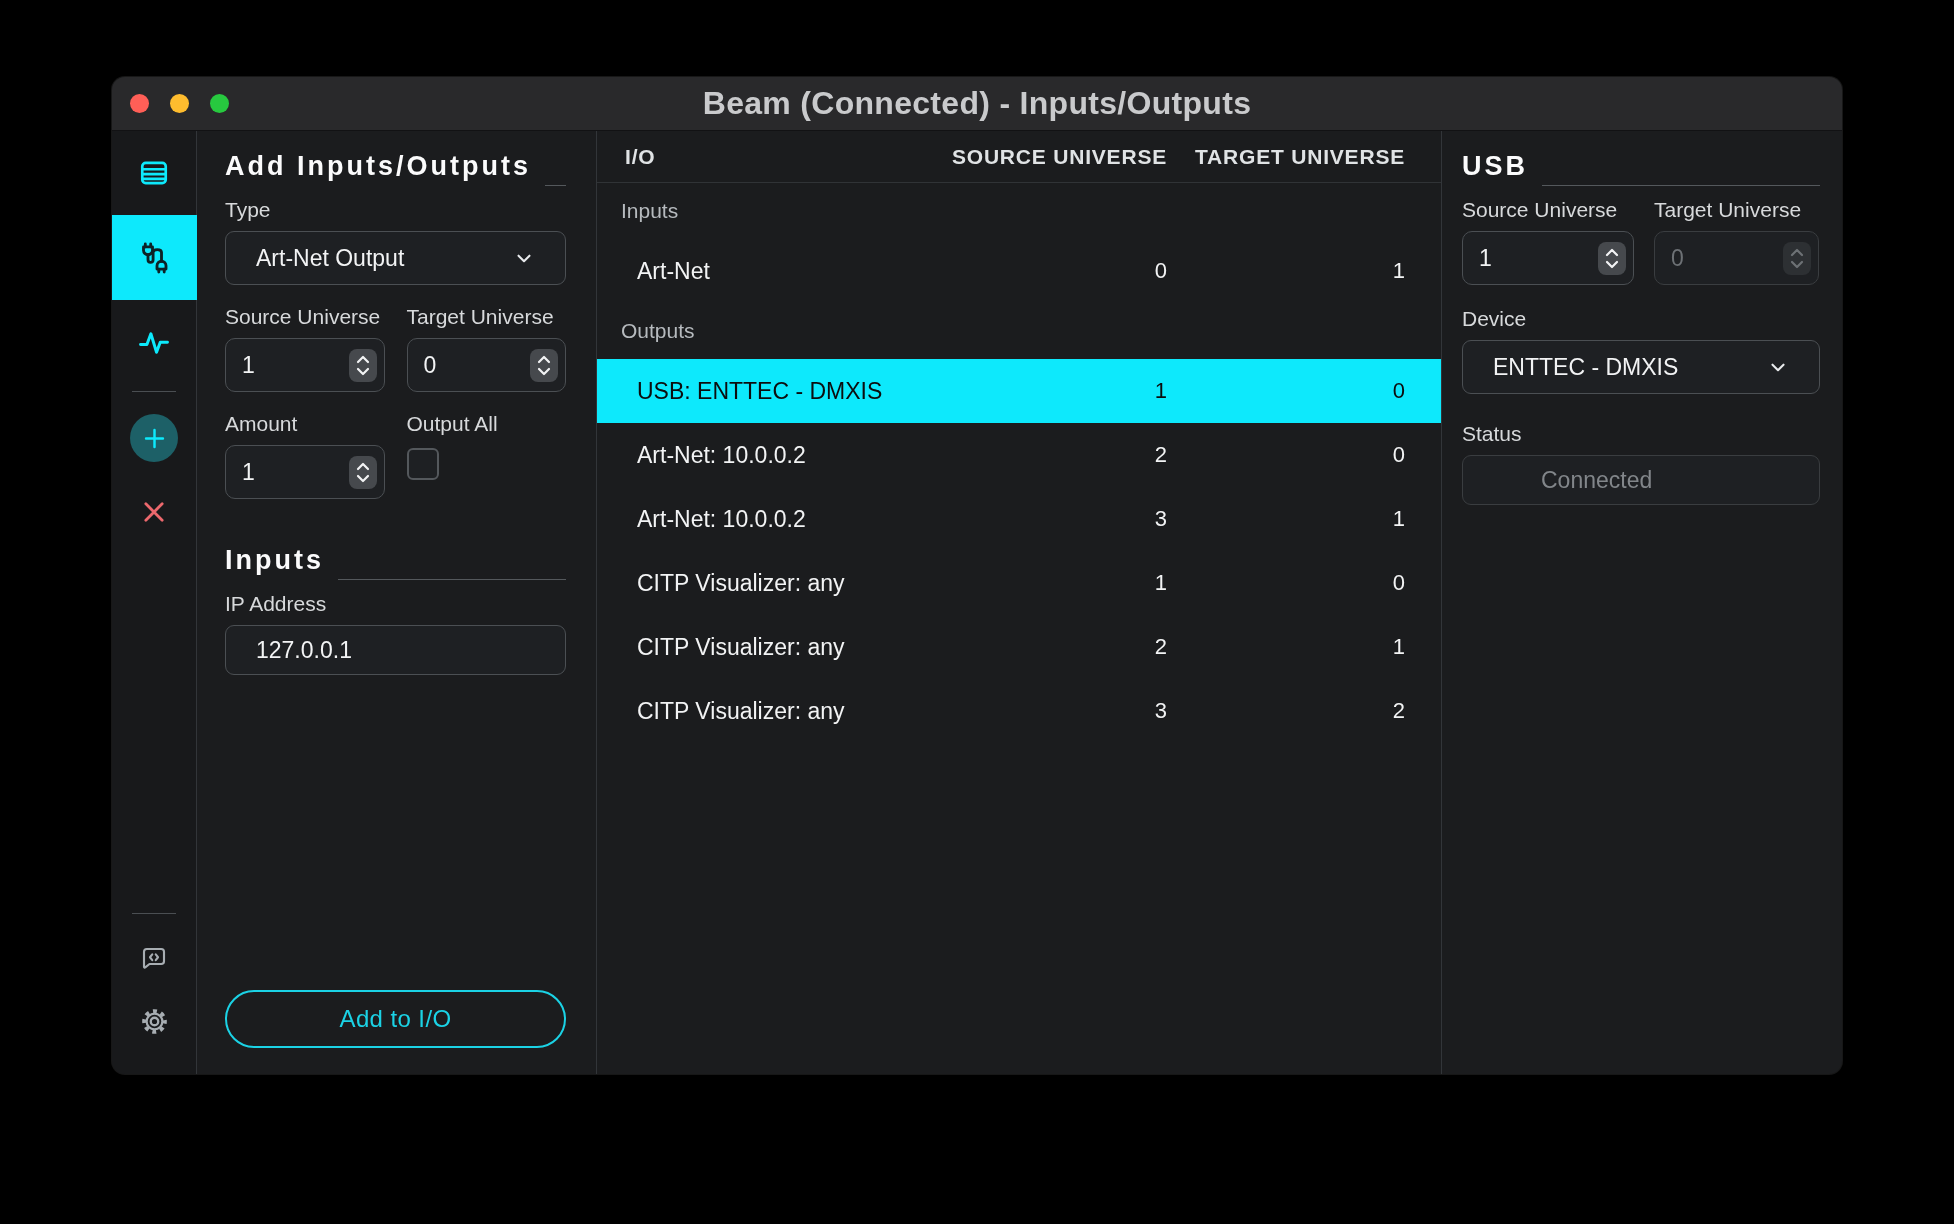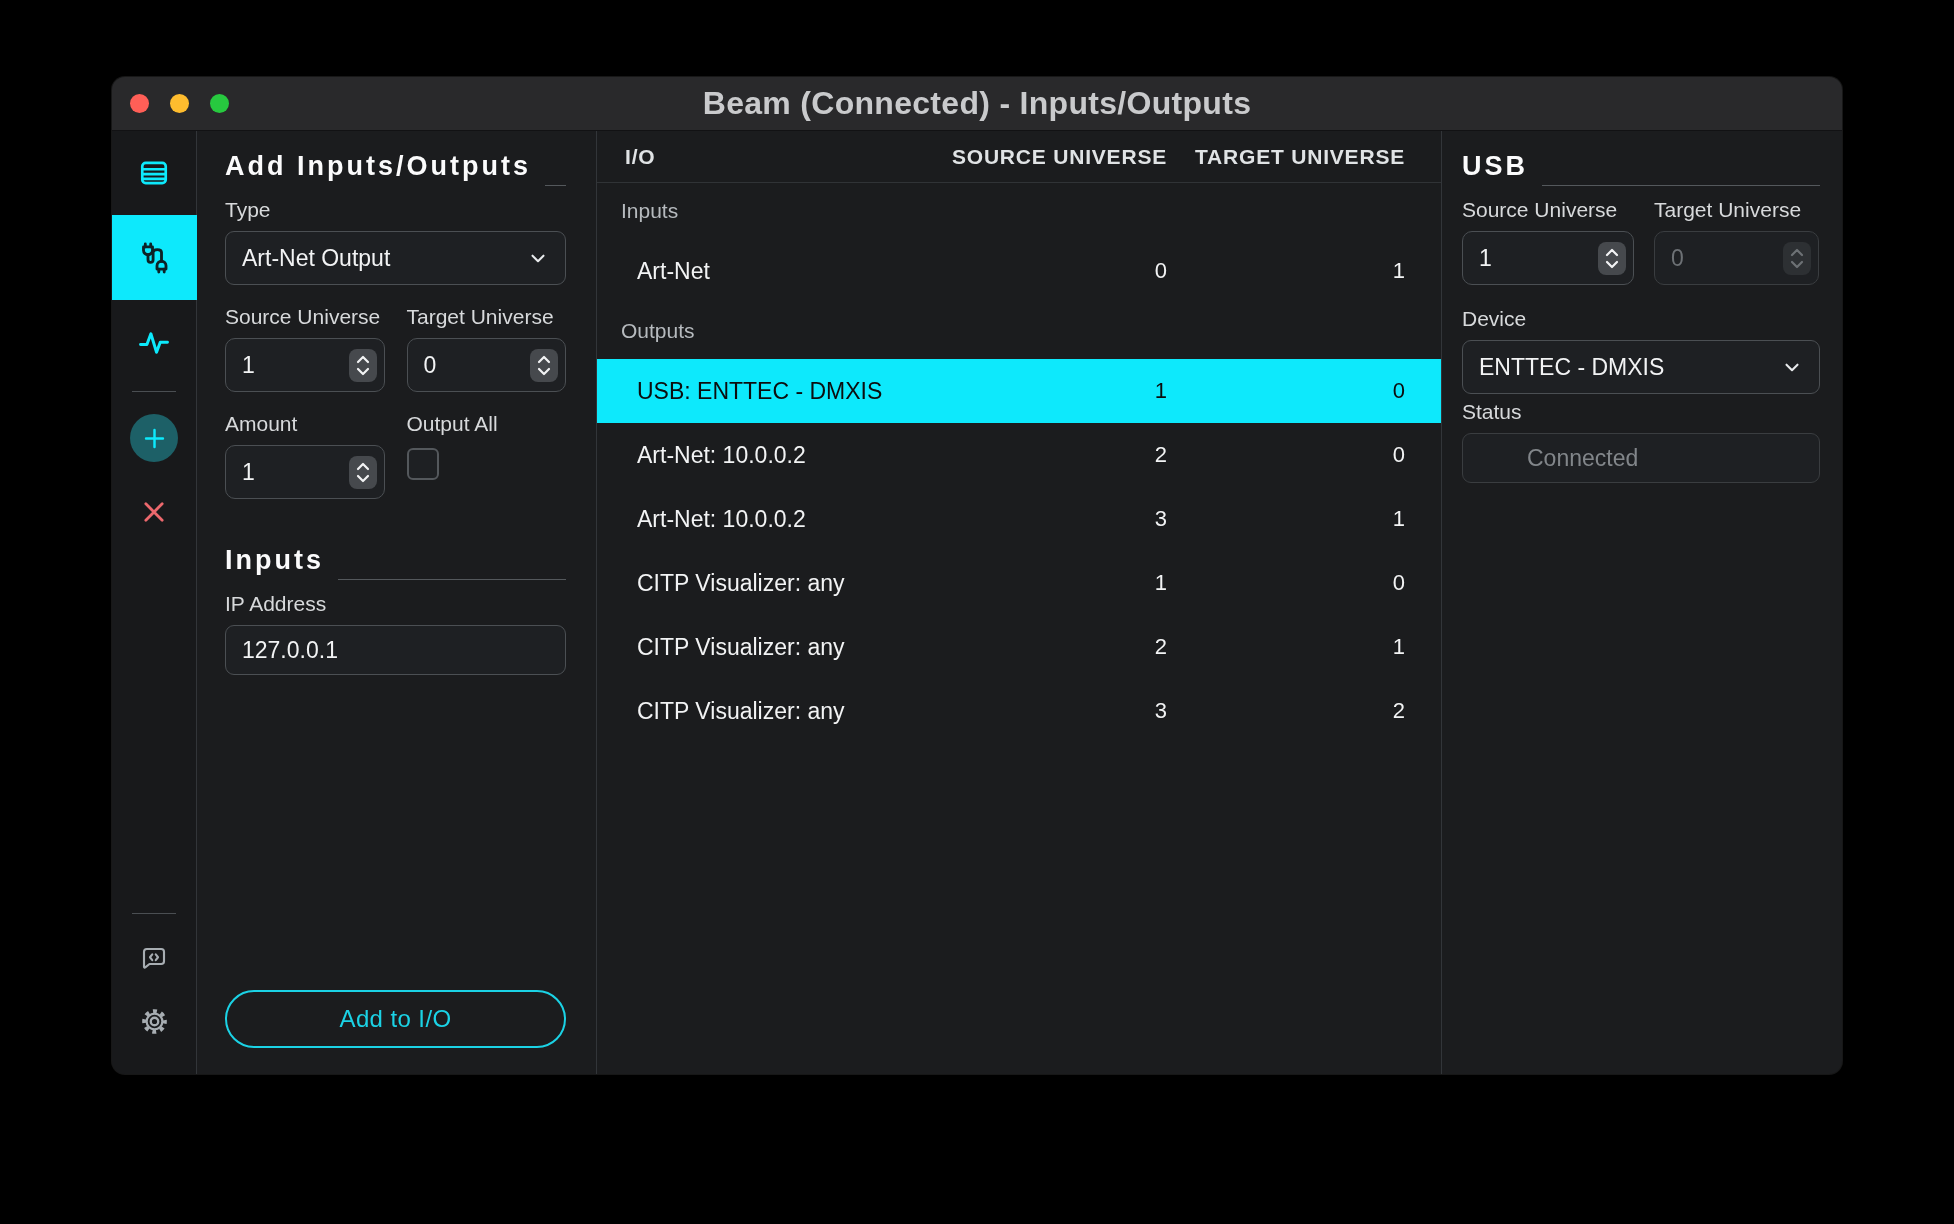--- a/index.html
+++ b/index.html
@@ -53,21 +53,21 @@
   .panel-left{width:400px;flex:0 0 400px;border-right:1px solid var(--divider);padding:20px 30px 24px 28px;display:flex;flex-direction:column;}
   .panel-right{width:400px;flex:0 0 400px;padding:20px 22px 0 20px;}
   .panel-mid{flex:1;display:flex;flex-direction:column;min-width:0;}
   
   .h-row{display:flex;align-items:flex-end;}
   .h-row .h-text{font-size:27px;font-weight:bold;color:#fbfbfc;letter-spacing:3px;white-space:nowrap;}
   .h-row::after{content:"";flex:1;border-top:1px solid #54585c;margin-left:14px;transform:translateY(4px);}
   .lbl{font-size:21px;color:var(--label);margin-top:20px;}
   
   .select,.text-input{margin-top:9px;height:54px;border:1px solid var(--field-border);border-radius:9px;
-    background:var(--field-bg);display:flex;align-items:center;padding:0 16px;}
+    background:var(--field-bg);display:flex;align-items:center;padding:0 30px;}
   .select{justify-content:space-between;cursor:pointer;}
   .select .sel-val{font-size:23px;color:var(--text);}
   .dd-chev{width:22px;height:22px;stroke:#e8eaec;stroke-width:2.3;fill:none;stroke-linecap:round;stroke-linejoin:round;}
   .text-input .tx{font-size:23px;color:var(--text);}
   .text-input.static{border-color:var(--field-border-dim);}
   .text-input.static .tx{color:#82868a;margin-left:48px;}
   .text-input{height:50px;}
   
   .two-col{display:grid;grid-template-columns:1fr 1fr;column-gap:22px;}
   .stepper{margin-top:9px;height:54px;border:1px solid var(--field-border);border-radius:10px;background:var(--field-bg);
@@ -316,20 +316,20 @@
           </span>
         </div>
       </div>
       <div class="lbl" style="margin-top:22px;">Device</div>
       <div class="select">
         <span class="sel-val">ENTTEC - DMXIS</span>
         <svg class="dd-chev" viewBox="0 0 24 24">
             <polyline points="6 9.5 12 15.5 18 9.5"></polyline>
           </svg>
       </div>
-      <div class="lbl" style="margin-top:6px;">Status</div>
+      <div class="lbl" style="margin-top:28px;">Status</div>
       <div class="text-input static">
         <span class="tx">Connected</span>
       </div>
     </div>
 
   </div>
 </div>
 
 </body></html>

